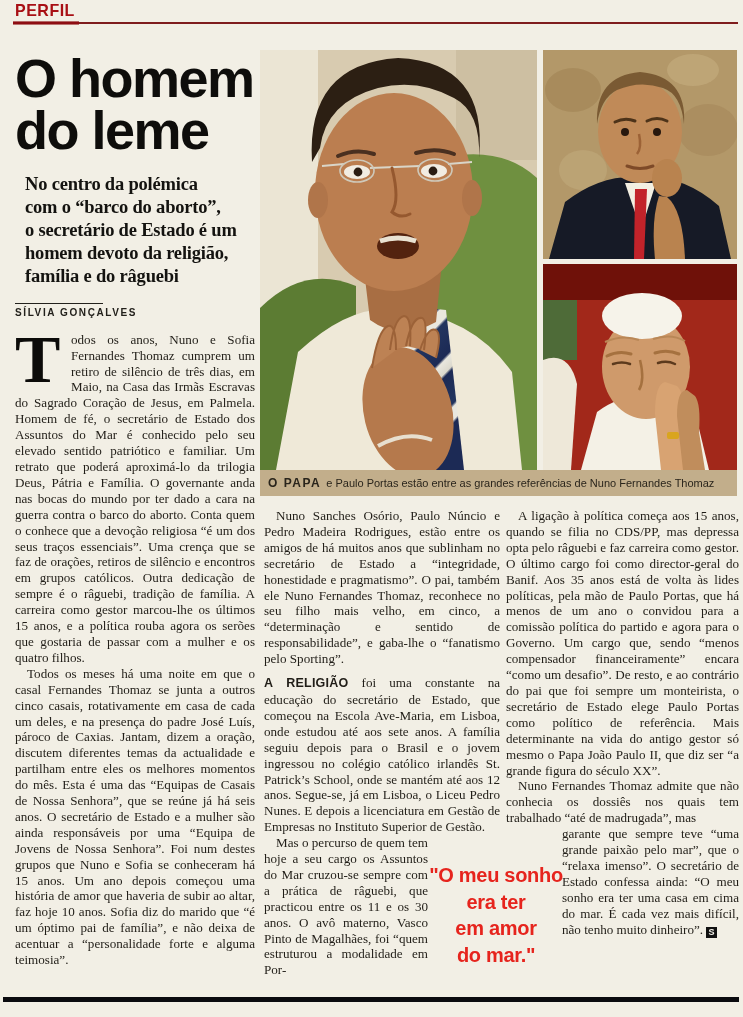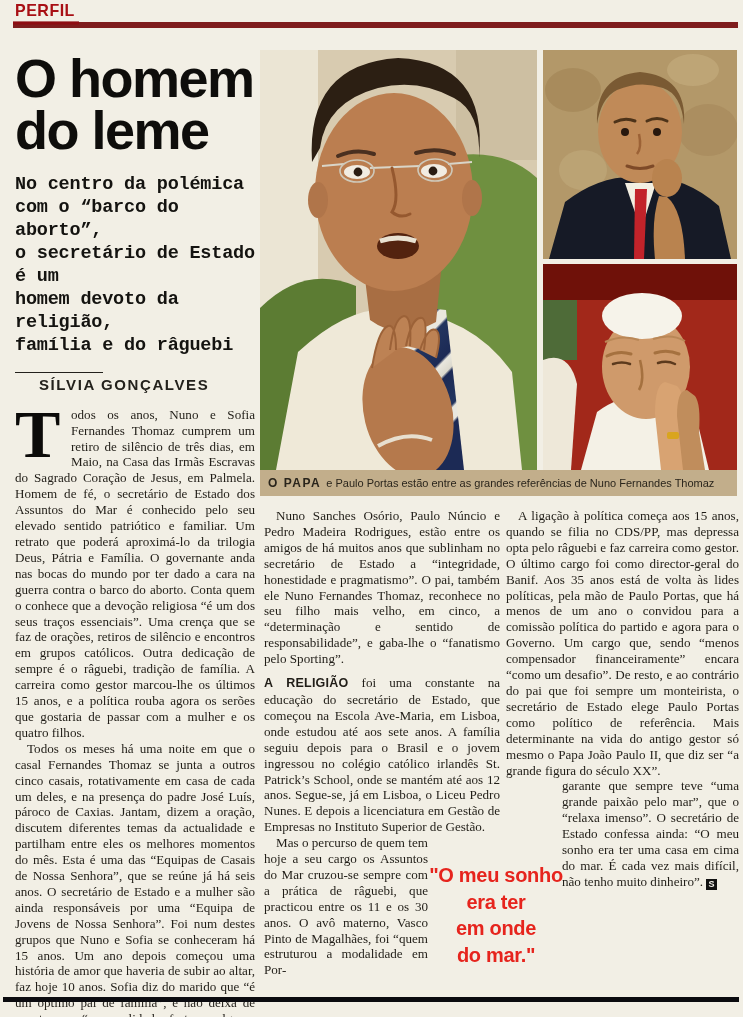--- a/index.html
+++ b/index.html
@@ -2,38 +2,38 @@
 <html lang="pt"><head>
 <meta charset="utf-8">
 <style>
   html,body{margin:0;padding:0;background:#d8d5cc;}
   .page{
     position:relative;width:743px;height:1017px;margin:0 auto;
     background:#f2efe5;overflow:hidden;
     font-family:"Liberation Serif",serif;color:#1d1b16;
   }
   
-  .kicker-wrap{position:absolute;left:13px;top:2px;width:725px;border-bottom:6px solid #7f1d1d;}
+  .kicker-wrap{position:absolute;left:13px;top:2px;width:725px;border-bottom:2px solid #7f1d1d;}
   .kicker{
     display:inline-block;font-family:"Liberation Sans",sans-serif;font-weight:bold;
     font-size:16px;letter-spacing:.5px;color:#a80f14;padding:0 4px 1px 2px;
     border-bottom:3px solid #8e0d12;margin-bottom:-2px;transform:scaleY(1.05);
   }
   
   .col-left{position:absolute;left:15px;top:52px;width:240px;}
   h1.title{
     margin:0;font-family:"Liberation Sans",sans-serif;font-weight:bold;
     font-size:54px;line-height:.97;letter-spacing:-1.5px;color:#0e0d0b;white-space:pre-line;
   }
   .standfirst{
-    margin:16px 0 0;font-family:Liberation Mono, monospace;font-weight:bold;
+    margin:16px 10px 0;font-family:Liberation Serif, serif;font-weight:bold;
     font-size:18.5px;line-height:23px;color:#141310;white-space:pre-line;letter-spacing:-.2px;
   }
   .byline-rule{width:88px;border-top:1.5px solid #23211c;margin:15px 0 3px;}
-  .byline{font-family:"Liberation Sans",sans-serif;font-weight:bold;font-size:15px;letter-spacing:1.6px;color:#23211c;margin-left:24px;}
+  .byline{font-family:"Liberation Sans",sans-serif;font-weight:bold;font-size:10px;letter-spacing:1.6px;color:#23211c;}
   
   .body{font-size:13.1px;line-height:15.9px;text-align:justify;margin:0;color:#201d17;}
   .body + .body{}
   .indent{text-indent:12px;}
   .dropcap{
     float:left;width:48px;height:47px;margin:4px 8px 1px 0;
     font-weight:bold;font-size:68px;line-height:47px;color:#0c0b09;
   }
   .lead-sans{font-family:"Liberation Sans",sans-serif;font-weight:bold;font-size:12.5px;letter-spacing:.2px;}
   .first-p{margin-top:6px;}
@@ -201,26 +201,27 @@
   <div class="col-mid">
     <p class="body indent">Nuno Sanches Osório, Paulo Núncio e Pedro Madeira Rodrigues, estão entre os amigos de há muitos anos que sublinham no secretário de Estado a “integridade, honestidade e pragmatismo”. O pai, também ele Nuno Fernandes Thomaz, reconhece no seu filho mais velho, em cinco, a “determinação e sentido de responsabilidade”, e gaba-lhe o “fanatismo pelo Sporting”.</p>
     <p class="body" style="margin-top:8px;">
       <span class="lead-sans">A RELIGIÃO</span><span> foi uma constante na educação do secretário de Estado, que começou na Escola Ave-Maria, em Lisboa, onde estudou até aos sete anos. A família seguiu depois para o Brasil e o jovem ingressou no colégio católico irlandês St. Patrick’s School, onde se mantém até aos 12 anos. Segue-se, já em Lisboa, o Liceu Pedro Nunes. E depois a licenciatura em Gestão de Empresas no Instituto Superior de Gestão.</span>
     </p>
     <p class="body indent narrow-left">Mas o percurso de quem tem hoje a seu cargo os Assuntos do Mar cruzou-se sempre com a prática de râguebi, que practicou entre os 11 e os 30 anos. O avô materno, Vasco Pinto de Magalhães, foi “quem estruturou a modalidade em Por-</p>
   </div>
 
   <div class="col-right">
     <p class="body indent">A ligação à política começa aos 15 anos, quando se filia no CDS/PP, mas depressa opta pelo râguebi e faz carreira como gestor. O último cargo foi como director-geral do Banif. Aos 35 anos está de volta às lides políticas, pela mão de Paulo Portas, que há menos de um ano o convidou para a comissão política do partido e agora para o Governo. Um cargo que, sendo “menos compensador financeiramente” encara “como um desafio”. De resto, e ao contrário do pai que foi sempre um monteirista, o secretário de Estado elege Paulo Portas como político de referência. Mais determinante na vida do antigo gestor só mesmo o Papa João Paulo II, que diz ser “a grande figura do século XX”.</p>
+    <p class="body indent">Nuno Fernandes Thomaz admite que não conhecia os dossiês nos quais tem trabalhado “até de madrugada”, mas</p>
     <p class="body narrow-right">
       <span>garante que sempre teve “uma grande paixão pelo mar”, que o “relaxa imenso”. O secretário de Estado confessa ainda: “O meu sonho era ter uma casa em cima do mar. É cada vez mais difícil, não tenho muito dinheiro”.</span><span class="endmark">S</span>
     </p>
   </div>
 
   <div class="pullquote">
     <div>"O meu sonho</div>
     <div>era ter</div>
-    <div>em onde</div>
+    <div>em amor</div>
     <div>do mar."</div>
   </div>
 
   <div class="bottom-rule"></div>
 </div>
 
 </body></html>

